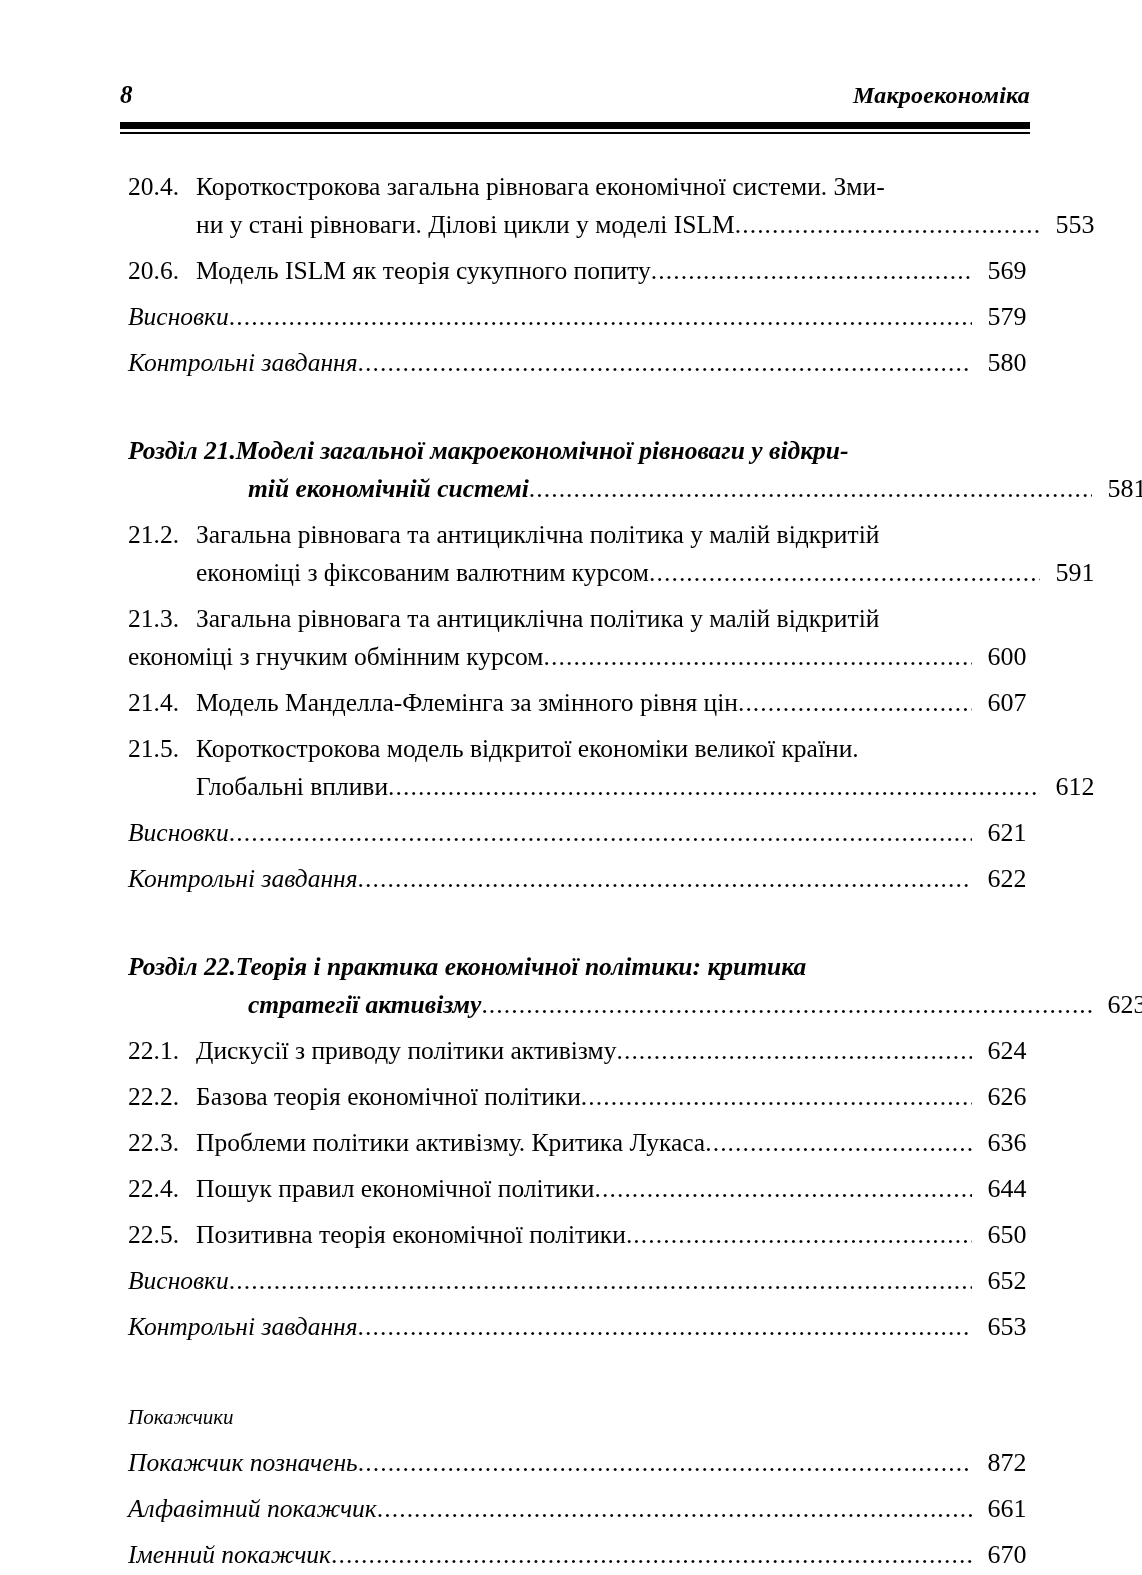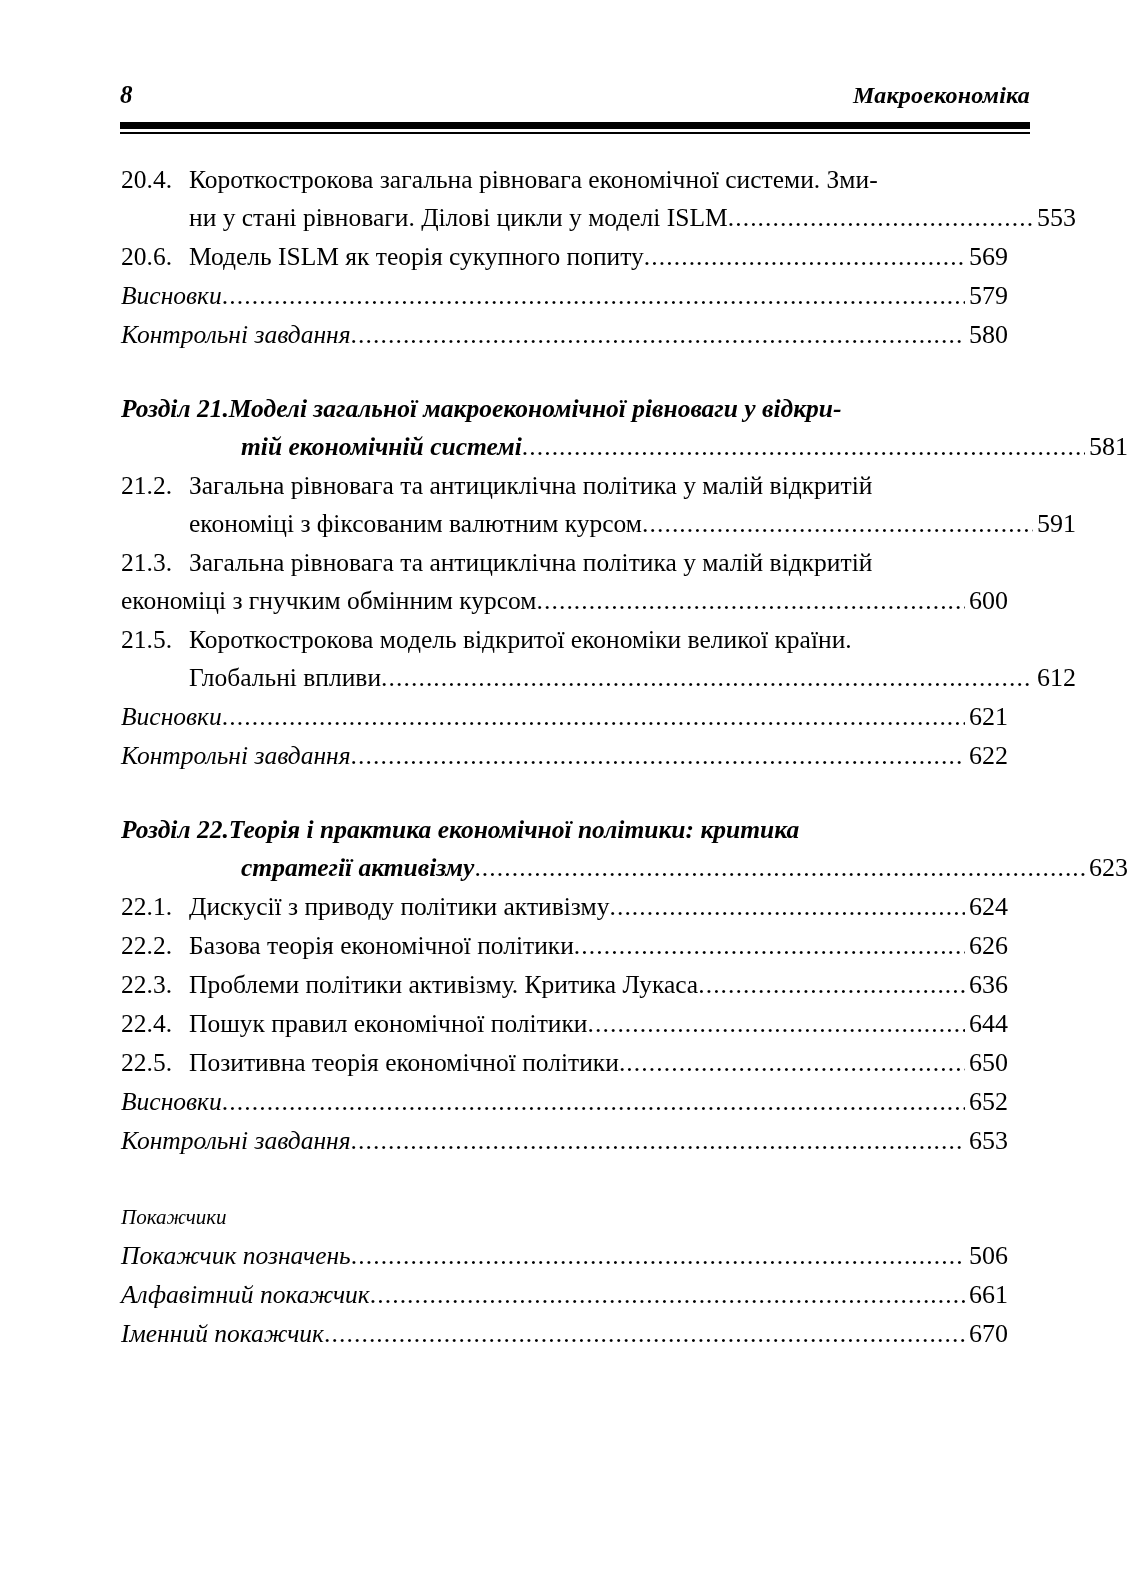--- a/index.html
+++ b/index.html
@@ -78,21 +78,21 @@
   .toc {
     position: absolute;
     left: 120px;
     top: 160px;
     width: 910px;
   }
 
   .entry {
     position: relative;
     width: 910px;
-    margin: 1px;
+    margin: 8px;
     padding: 0;
   }
 
   
   .line {
     display: flex;
     align-items: baseline;
     width: 910px;
     font-size: 25.5px;
     line-height: 38px;
@@ -120,21 +120,21 @@
     margin: 0 4px 0 0;
     min-width: 0;
   }
   .leader::before {
     content: "............................................................................................................................................................";
   }
 
   .pageno {
     flex: 0 0 auto;
     width: 62px;
-    text-align: left;
+    text-align: center;
     font-size: 26px;
     font-variant-numeric: lining-nums;
   }
 
   
   .line.nofill .spacer {
     flex: 1 1 auto;
     min-width: 0;
   }
 
@@ -259,20 +259,28 @@
         <span class="txt">Загальна рівновага та антициклічна політика у малій відкритій</span>
         <span class="spacer"></span>
       </div>
       <div class="line ind-flush">
         <span class="txt">економіці з гнучким обмінним курсом</span>
         <span class="leader"></span>
         <span class="pageno">600</span>
       </div>
     </div>
 
+    <div class="entry">
+      <div class="line">
+        <span class="num">21.4.</span>
+        <span class="txt">Модель Манделла-Флемінга за змінного рівня цін</span>
+        <span class="leader"></span>
+        <span class="pageno">607</span>
+      </div>
+    </div>
 
     <div class="entry">
       <div class="line nofill">
         <span class="num">21.5.</span>
         <span class="txt">Короткострокова модель відкритої економіки великої країни.</span>
         <span class="spacer"></span>
       </div>
       <div class="line ind-cont">
         <span class="txt">Глобальні впливи</span>
         <span class="leader"></span>
@@ -375,21 +383,21 @@
     <div class="gap-block"></div>
 
     <div class="entry">
       <div class="backmatter-head">Покажчики</div>
     </div>
 
     <div class="entry backmatter">
       <div class="line">
         <span class="txt">Покажчик позначень</span>
         <span class="leader"></span>
-        <span class="pageno">506</span>
+        <span class="pageno">872</span>
       </div>
     </div>
 
     <div class="entry backmatter">
       <div class="line">
         <span class="txt">Алфавітний покажчик </span>
         <span class="leader"></span>
         <span class="pageno">661</span>
       </div>
     </div>

